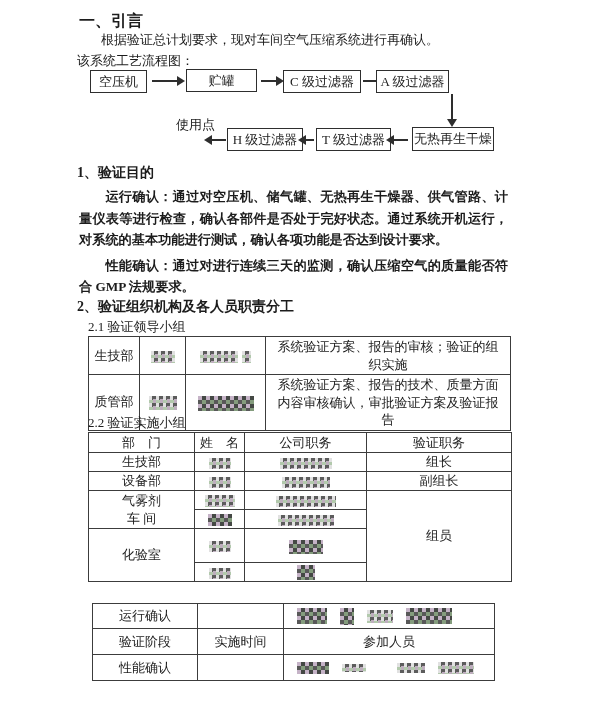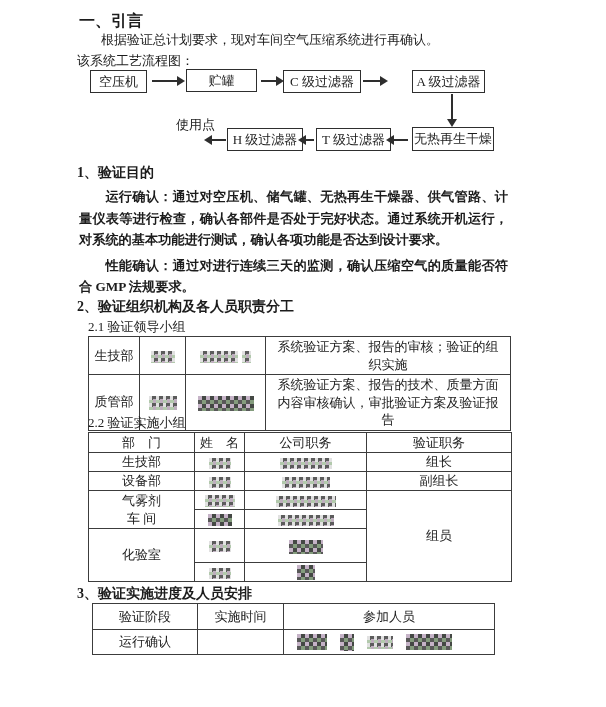--- a/index.html
+++ b/index.html
@@ -78,21 +78,21 @@
     </div>
     <div class="arrow-h right" style="left:152px;top:80px;width:26px"></div>
     <div class="fbox" style="left:186px;top:69px;width:69px;height:21px">
       <span>贮罐</span>
     </div>
     <div class="arrow-h right" style="left:261px;top:80px;width:16px"></div>
     <div class="fbox" style="left:283px;top:70px;width:76px;height:21px">
       <span>C 级过滤器</span>
     </div>
     <div class="arrow-h right" style="left:363px;top:80px;width:18px"></div>
-    <div class="fbox" style="left:412px;top:70px;width:71px;height:21px">
+    <div class="fbox" style="left:376px;top:70px;width:71px;height:21px">
       <span>A 级过滤器</span>
     </div>
 
     <div class="arrow-v" style="left:451px;top:94px;height:26px"></div>
 
     <div class="abs body" style="left:176px;top:116px">使用点</div>
     <div class="arrow-h leftward" style="left:211px;top:139px;width:15px"></div>
     <div class="fbox" style="left:227px;top:128px;width:74px;height:21px">
       <span>H 级过滤器</span>
     </div>
@@ -188,44 +188,55 @@
         <td><span class="redact dark" style="width:34px;height:14px"></span></td>
       </tr>
       <tr style="height:19px">
         <td><span class="redact" style="width:22px;height:11px"></span></td>
         <td><span class="redact dark" style="width:18px;height:15px"></span></td>
       </tr>
     </tbody>
       </table>
   </div>
 
-  <div class="abs h2" style="left:75px;top:583px">3、验证实施进度及人员安排</div>
 
   <div class="abs" style="left:92px;top:603px;width:403px">
     <table>
       <colgroup>
           <col style="width:105px">
           <col style="width:86px">
           <col>
         </colgroup>
       <tbody>
-          <tr style="height:26px">
-        <td>验证阶段</td>
-        <td>实施时间</td>
-        <td>参加人员</td>
-      </tr>
-      <tr style="height:25px">
+          <tr style="height:25px">
         <td>运行确认</td>
         <td></td>
         <td>
           <div class="blobs">
             <span class="redact dark" style="width:30px;height:16px"></span>
             <span class="redact dark" style="width:14px;height:17px"></span>
             <span class="redact" style="width:26px;height:13px"></span>
             <span class="redact dark" style="width:46px;height:16px"></span>
           </div>
         </td>
       </tr>
+      <tr style="height:26px">
+        <td>验证阶段</td>
+        <td>实施时间</td>
+        <td>参加人员</td>
+      </tr>
+      <tr style="height:26px">
+        <td>性能确认</td>
+        <td></td>
+        <td>
+          <div class="blobs">
+            <span class="redact dark" style="width:32px;height:12px"></span>
+            <span class="redact" style="width:24px;height:8px"></span>
+            <span class="redact" style="width:28px;height:10px;margin-left:18px"></span>
+            <span class="redact" style="width:36px;height:12px"></span>
+          </div>
+        </td>
+      </tr>
     </tbody>
       </table>
   </div>
 
 </div>
 
 </body></html>

